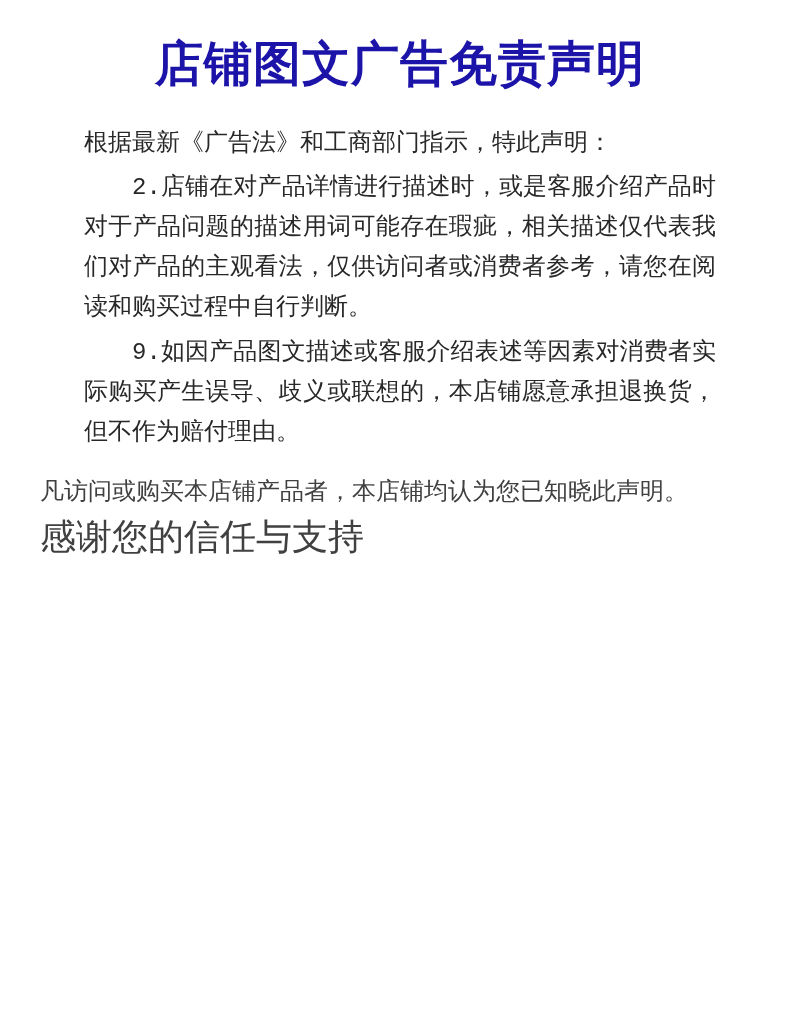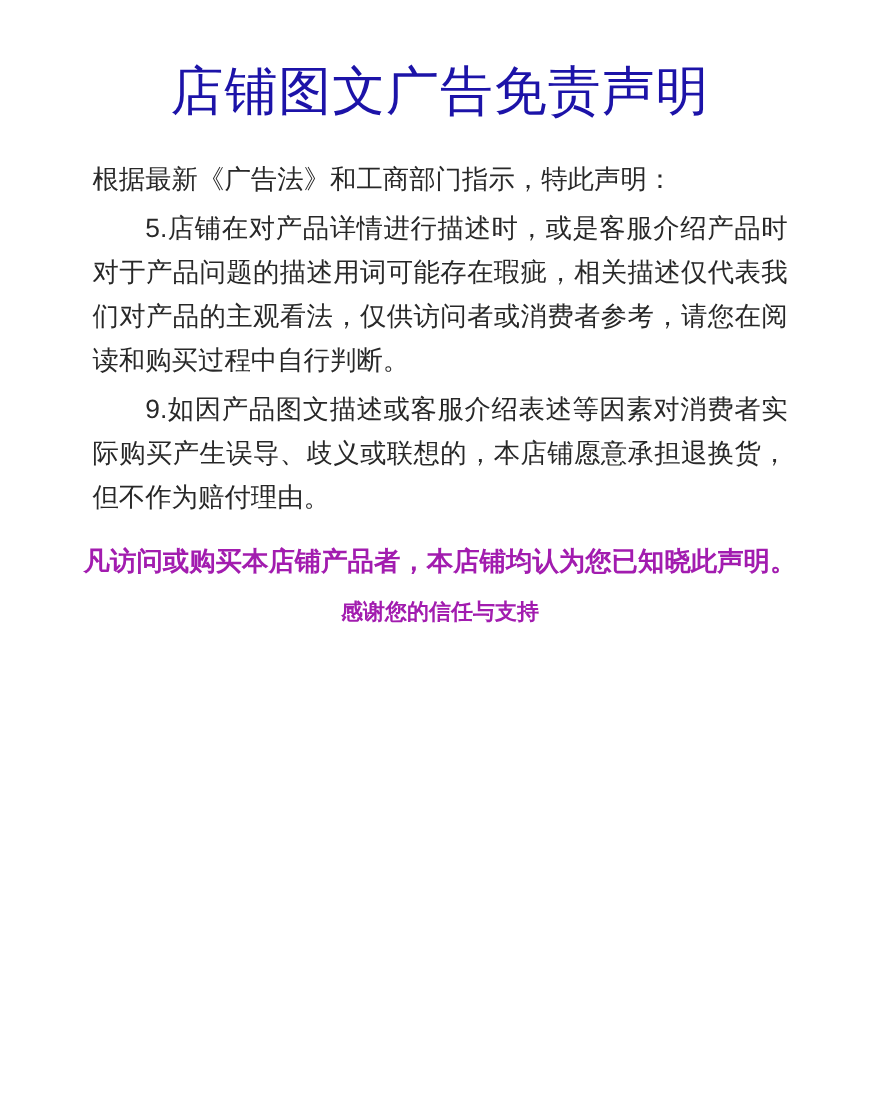--- a/index.html
+++ b/index.html
@@ -14,75 +14,76 @@
     -webkit-font-smoothing: antialiased;
   }
   .page {
     width: 800px;
     min-height: 1013px;
     background: #ffffff;
     box-sizing: border-box;
     overflow: hidden;
   }
   .title {
-    margin: 56px 0 0 0;
+    margin: 36px 0 0 0;
     padding: 0;
     text-align: center;
     font-size: 48px;
     line-height: 56px;
-    font-weight: 400;
+    font-weight: 700;
     letter-spacing: 1px;
     color: #1c13a8;
   }
   .body-block {
     margin: 32px 92px 0 84px;
     width: 632px;
     color: #282828;
     font-size: 24px;
     line-height: 40px;
     text-align: justify;
     text-justify: inter-ideograph;
+    font-family: Liberation Mono, monospace;
   }
   .intro {
     margin: 0 0 4px 0;
     text-indent: 0;
   }
   .clause {
     margin: 0 0 5px 0;
     text-indent: 2em;
   }
   .notice-block {
     margin: 18px 40px 0 40px;
-    text-align: center;
-    color: #a21caf;
-    font-weight: bold;
+    text-align: left;
+    color: #404040;
+    font-weight: normal;
   }
   .notice-line1 {
     margin: 0;
     font-size: 24px;
     line-height: 40px;
   }
   .notice-line2 {
     margin: 4px 0 0 0;
-    font-size: 20px;
+    font-size: 36px;
     line-height: 44px;
   }
 </style>
 </head>
 <body>
 
 <div class="page">
 
   <h1 class="title">店铺图文广告免责声明</h1>
 
   <div class="body-block">
     <p class="intro">根据最新《广告法》和工商部门指示，特此声明：</p>
 
 
-    <p class="clause">5.店铺在对产品详情进行描述时，或是客服介绍产品时对于产品问题的描述用词可能存在瑕疵，相关描述仅代表我们对产品的主观看法，仅供访问者或消费者参考，请您在阅读和购买过程中自行判断。</p>
+    <p class="clause">2.店铺在对产品详情进行描述时，或是客服介绍产品时对于产品问题的描述用词可能存在瑕疵，相关描述仅代表我们对产品的主观看法，仅供访问者或消费者参考，请您在阅读和购买过程中自行判断。</p>
 
     <p class="clause">9.如因产品图文描述或客服介绍表述等因素对消费者实际购买产生误导、歧义或联想的，本店铺愿意承担退换货，但不作为赔付理由。</p>
 
 
   </div>
 
   <div class="notice-block">
     <p class="notice-line1">凡访问或购买本店铺产品者，本店铺均认为您已知晓此声明。</p>
     <p class="notice-line2">感谢您的信任与支持</p>
   </div>

